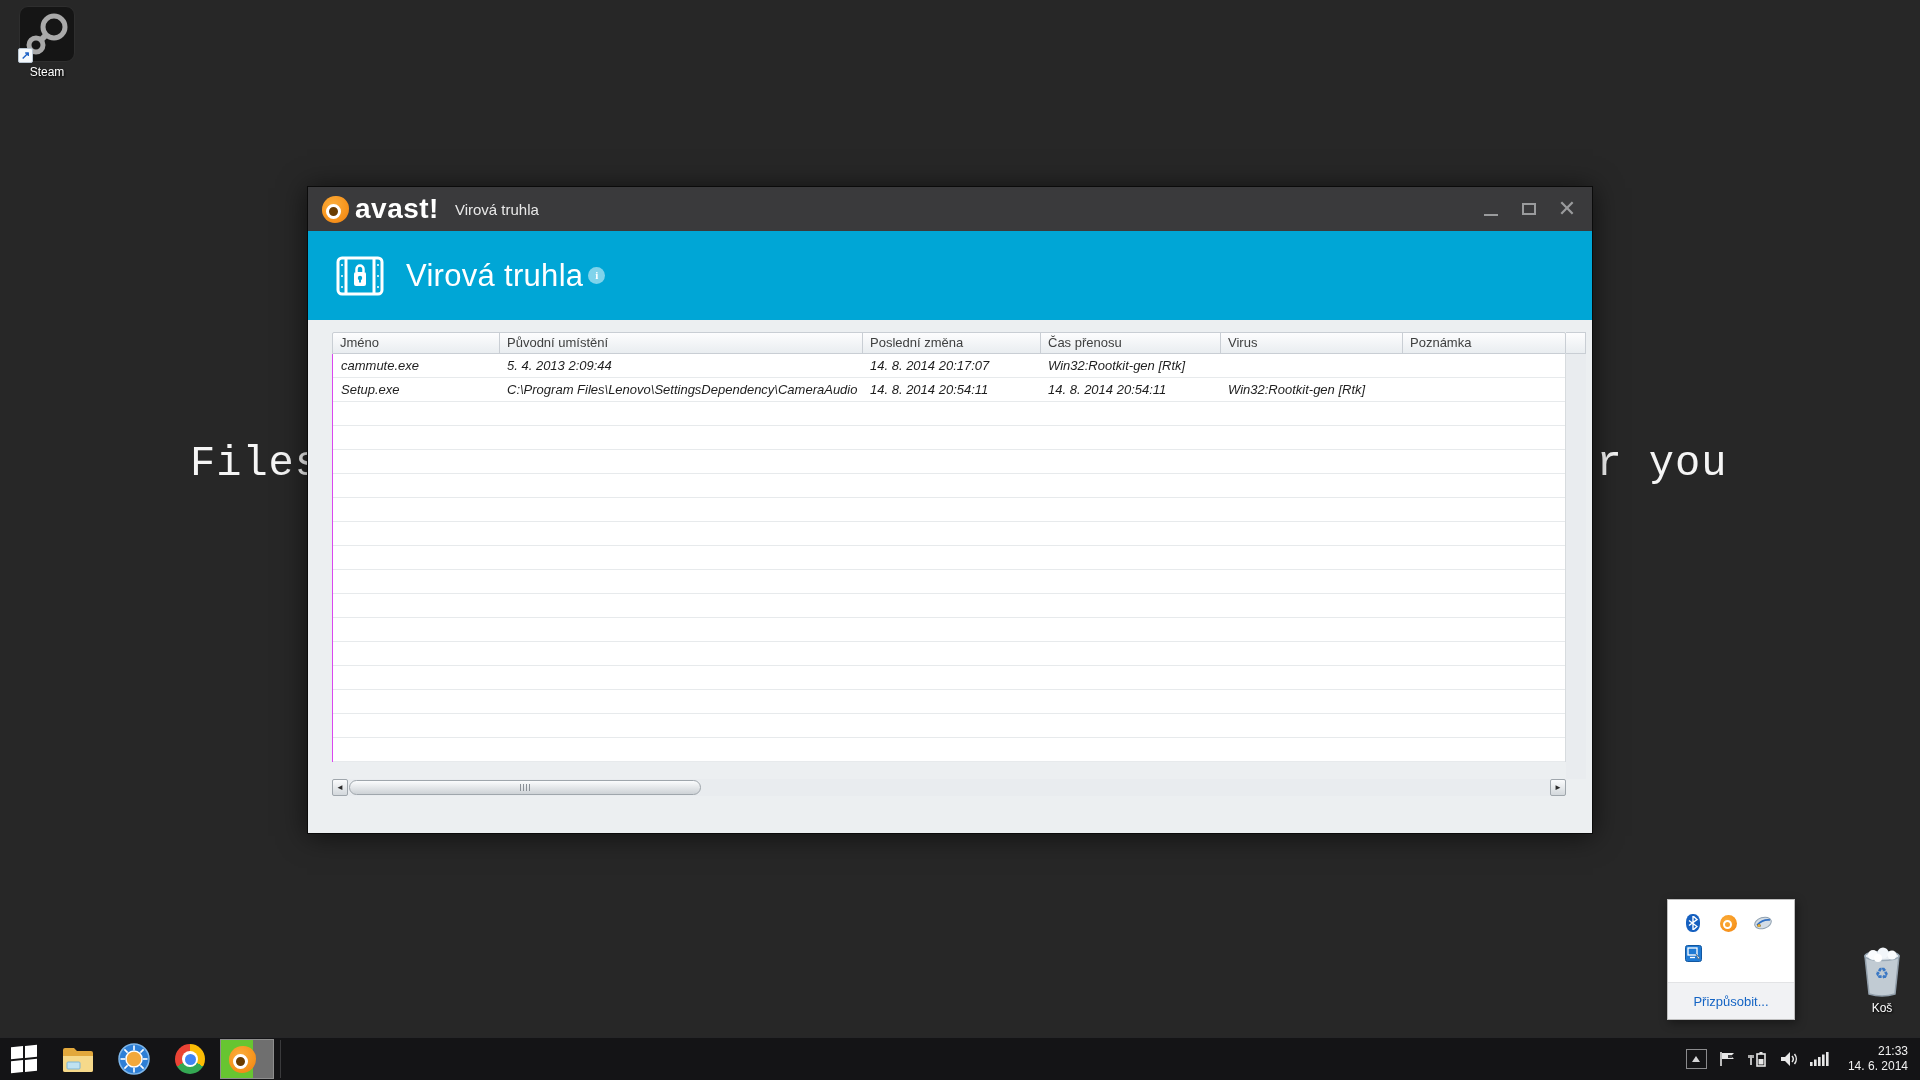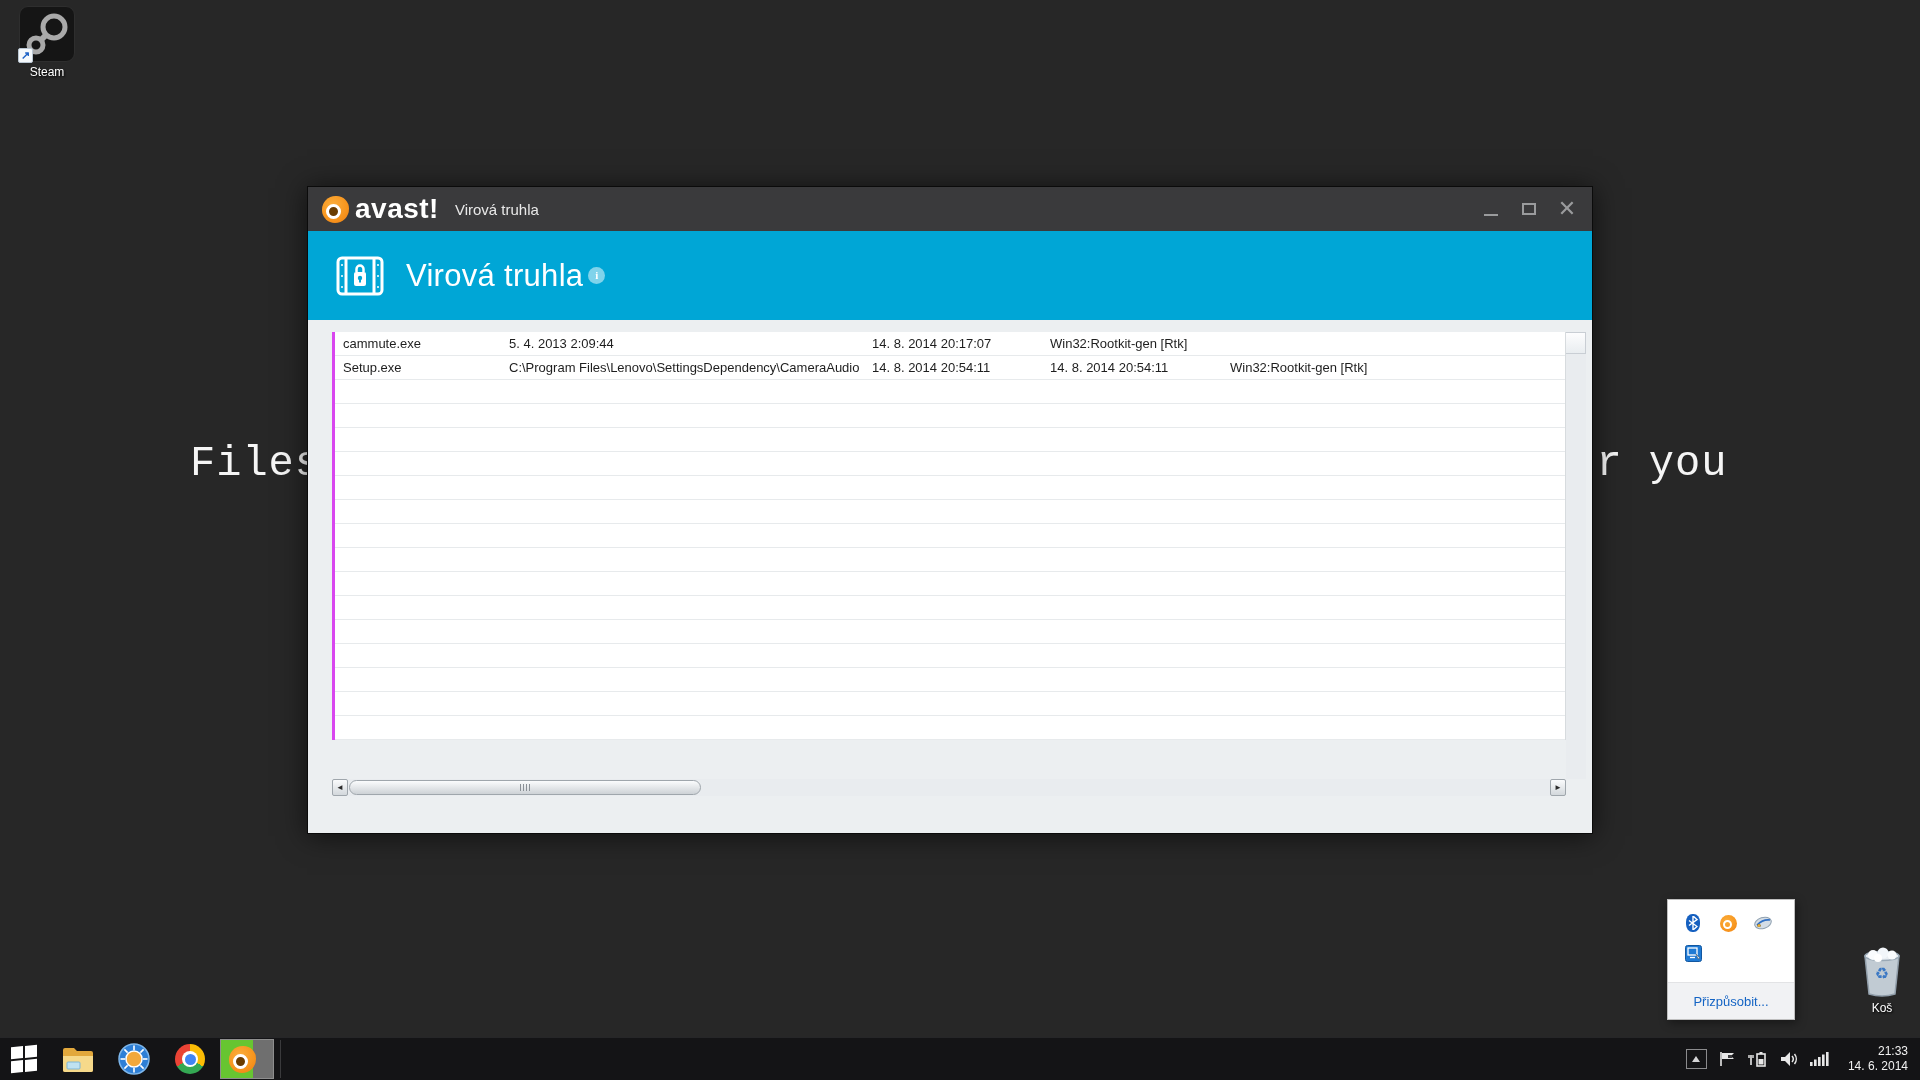--- a/index.html
+++ b/index.html
@@ -40,21 +40,21 @@
                 color:#fff; font-size:11px; line-height:17px; text-align:center; font-weight:bold;
                 vertical-align:18px; margin-left:5px; font-family:"Liberation Serif", serif; }
 
   .content { position:relative; height:471px; background:#ECEFF1; }
   .tablebox { position:absolute; left:24px; top:12px; width:1254px; }
   .tgrid { display:grid; grid-template-columns:166px 363px 178px 180px 182px 1fr; }
   .tmain { width:1234px; float:left; }
   .thead { height:22px; background:linear-gradient(#fdfdfe,#e9edf0); border:1px solid #c9ced4; border-radius:2px 2px 0 0; }
   .hcell { font-size:13px; color:#3f4040; padding:0 0 0 7px; line-height:20px; border-left:1px solid #c9ced4; overflow:hidden; white-space:nowrap; }
   .hcell:first-child { border-left:none; }
-  .tbody { border-left:3px solid #d946ef; border-right:1px solid #d7dbde; background:#b91c1c; }
+  .tbody { border-left:1px solid #d946ef; border-right:1px solid #d7dbde; background:#b91c1c;font-style:italic; }
   .trow { height:24px; background:#fff; border-bottom:1px solid #e7eaec; }
   .tcell { font-size:13px; color:#1e1e1e; padding:0 0 0 8px; line-height:23px; white-space:nowrap; overflow:hidden; }
 
   .vstrip { float:left; width:20px; }
   .vstrip-corner { height:22px; background:linear-gradient(#fdfdfe,#e9edf0); border:1px solid #c9ced4; border-left:none; }
   .vstrip-track { height:auto; background:#e9ecef; }
 
   .hscroll { clear:both; width:1234px; height:17px; background:#e9ecef; display:flex; align-items:center; position:relative; }
   .scroll-btn { width:16px; height:17px; background:linear-gradient(#fafbfc,#d3d8dc); border:1px solid #9fa6ac; border-radius:2px;
                 display:flex; align-items:center; justify-content:center; font-size:8px; color:#2b2b2b; }
@@ -166,20 +166,28 @@
         <circle cx="42" cy="21" r="1" fill="#fff"></circle>
         <circle cx="42" cy="32" r="1" fill="#fff"></circle>
     </svg>
     <span class="banner-title">Virová truhla</span>
     <span class="info-badge">i</span>
   </div>
 
   <div class="content">
     <div class="tablebox">
       <div class="tmain">
+        <div class="thead tgrid">
+          <div class="hcell">Jméno</div>
+          <div class="hcell">Původní umístění</div>
+          <div class="hcell">Poslední změna</div>
+          <div class="hcell">Čas přenosu</div>
+          <div class="hcell">Virus</div>
+          <div class="hcell">Poznámka</div>
+        </div>
         <div class="tbody">
           <div class="trow tgrid">
             <div class="tcell">cammute.exe</div>
             <div class="tcell">5. 4. 2013 2:09:44</div>
             <div class="tcell">14. 8. 2014 20:17:07</div>
             <div class="tcell">Win32:Rootkit-gen [Rtk]</div>
             <div class="tcell"></div>
           </div>
           <div class="trow tgrid">
             <div class="tcell">Setup.exe</div>

